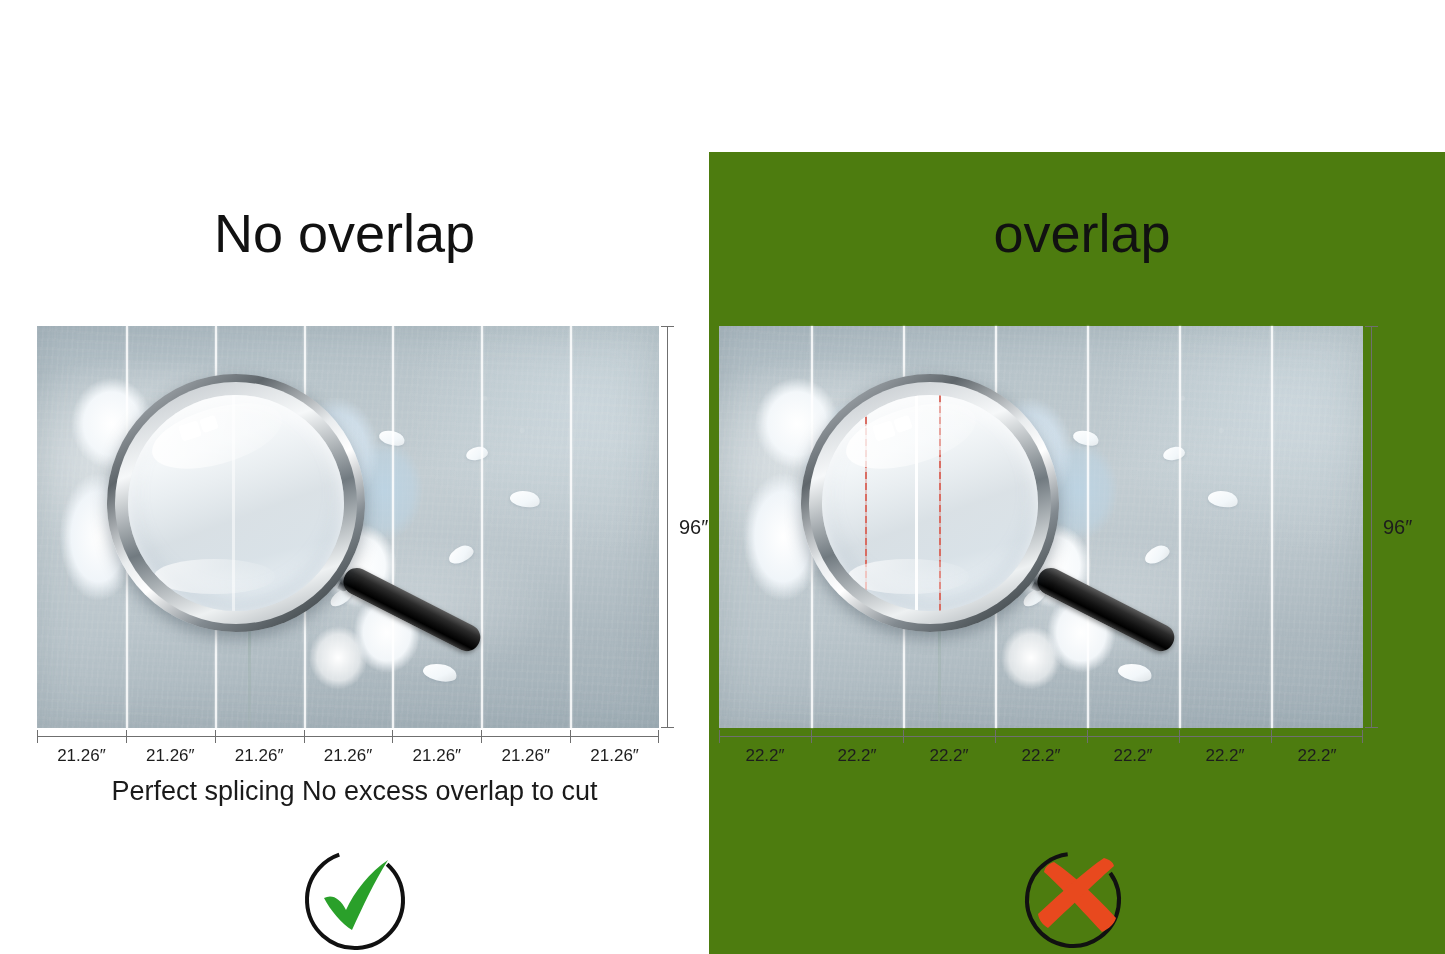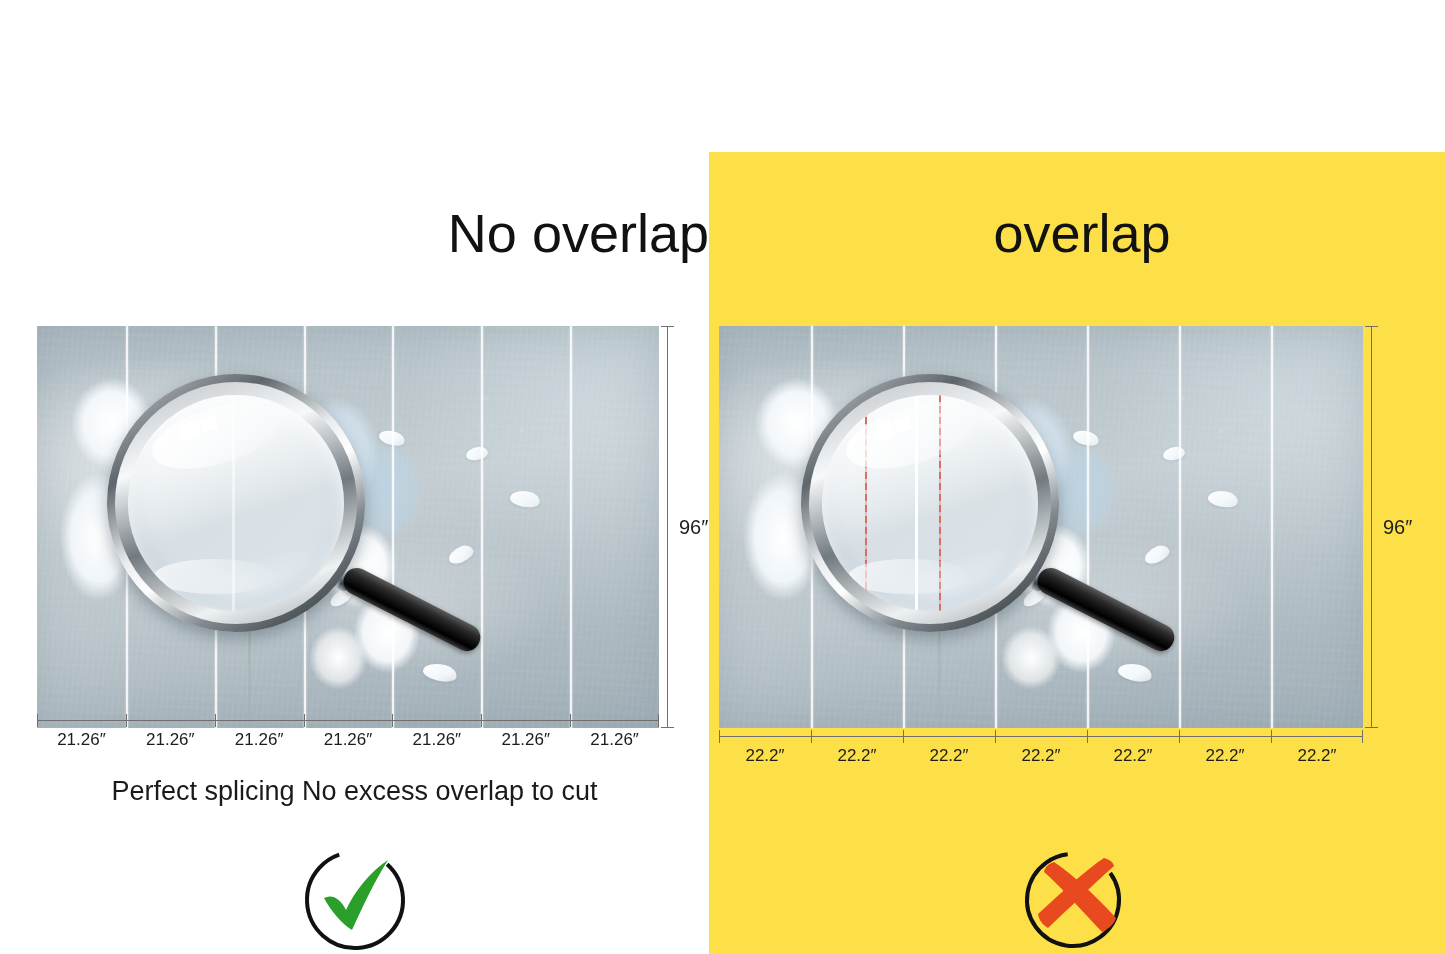--- a/index.html
+++ b/index.html
@@ -28,29 +28,29 @@
   }
 
   
   .panels {
     position: absolute; left: 0; top: 152px;
     width: 1445px; height: 802px;
     display: flex;
   }
   .panel { position: relative; height: 802px; }
   .panel-left  { width: 709px; background: #ffffff; }
-  .panel-right { width: 736px; background: #fde047; }
+  .panel-right { width: 736px; background: #4d7c0f; }
 
   .panel-heading {
     position: absolute; top: 50px;
     width: 100%; text-align: center;
     font-size: 54px; font-weight: 400; color: #111111;
     font-family: "Liberation Sans", sans-serif;
   }
-  .panel-left .panel-heading  { text-indent: -20px; text-align: right; }
+  .panel-left .panel-heading  { text-indent: -20px; }
   .panel-right .panel-heading { text-indent: 10px; }
 
   
   .mural-wrap { position: absolute; }
   .mural-left  { left: 37px;  top: 174px; width: 622px; height: 402px; }
   .mural-right { left: 10px;  top: 174px; width: 644px; height: 402px; }
 
   .mural {
     position: absolute; inset: 0;
     overflow: hidden;
@@ -267,21 +267,21 @@
         </div>
       </div>
 
       <div class="dim-v" style="left:661px;top:174px;height:402px;width:60px;">
         <div class="cap top"></div>
         <div class="line"></div>
         <div class="cap bot"></div>
         <div class="lab">96″</div>
       </div>
 
-      <div class="dim-h" style="left:37px;top:562px;width:622px;height:42px;">
+      <div class="dim-h" style="left:37px;top:578px;width:622px;height:42px;">
         <div class="baseline"></div>
         <div class="tick" style="left:0"></div>
         <div class="tick" style="left:14.28%"></div>
         <div class="tick" style="left:28.57%"></div>
         <div class="tick" style="left:42.85%"></div>
         <div class="tick" style="left:57.14%"></div>
         <div class="tick" style="left:71.42%"></div>
         <div class="tick" style="left:85.71%"></div>
         <div class="tick" style="right:0"></div>
         <div class="labels">

